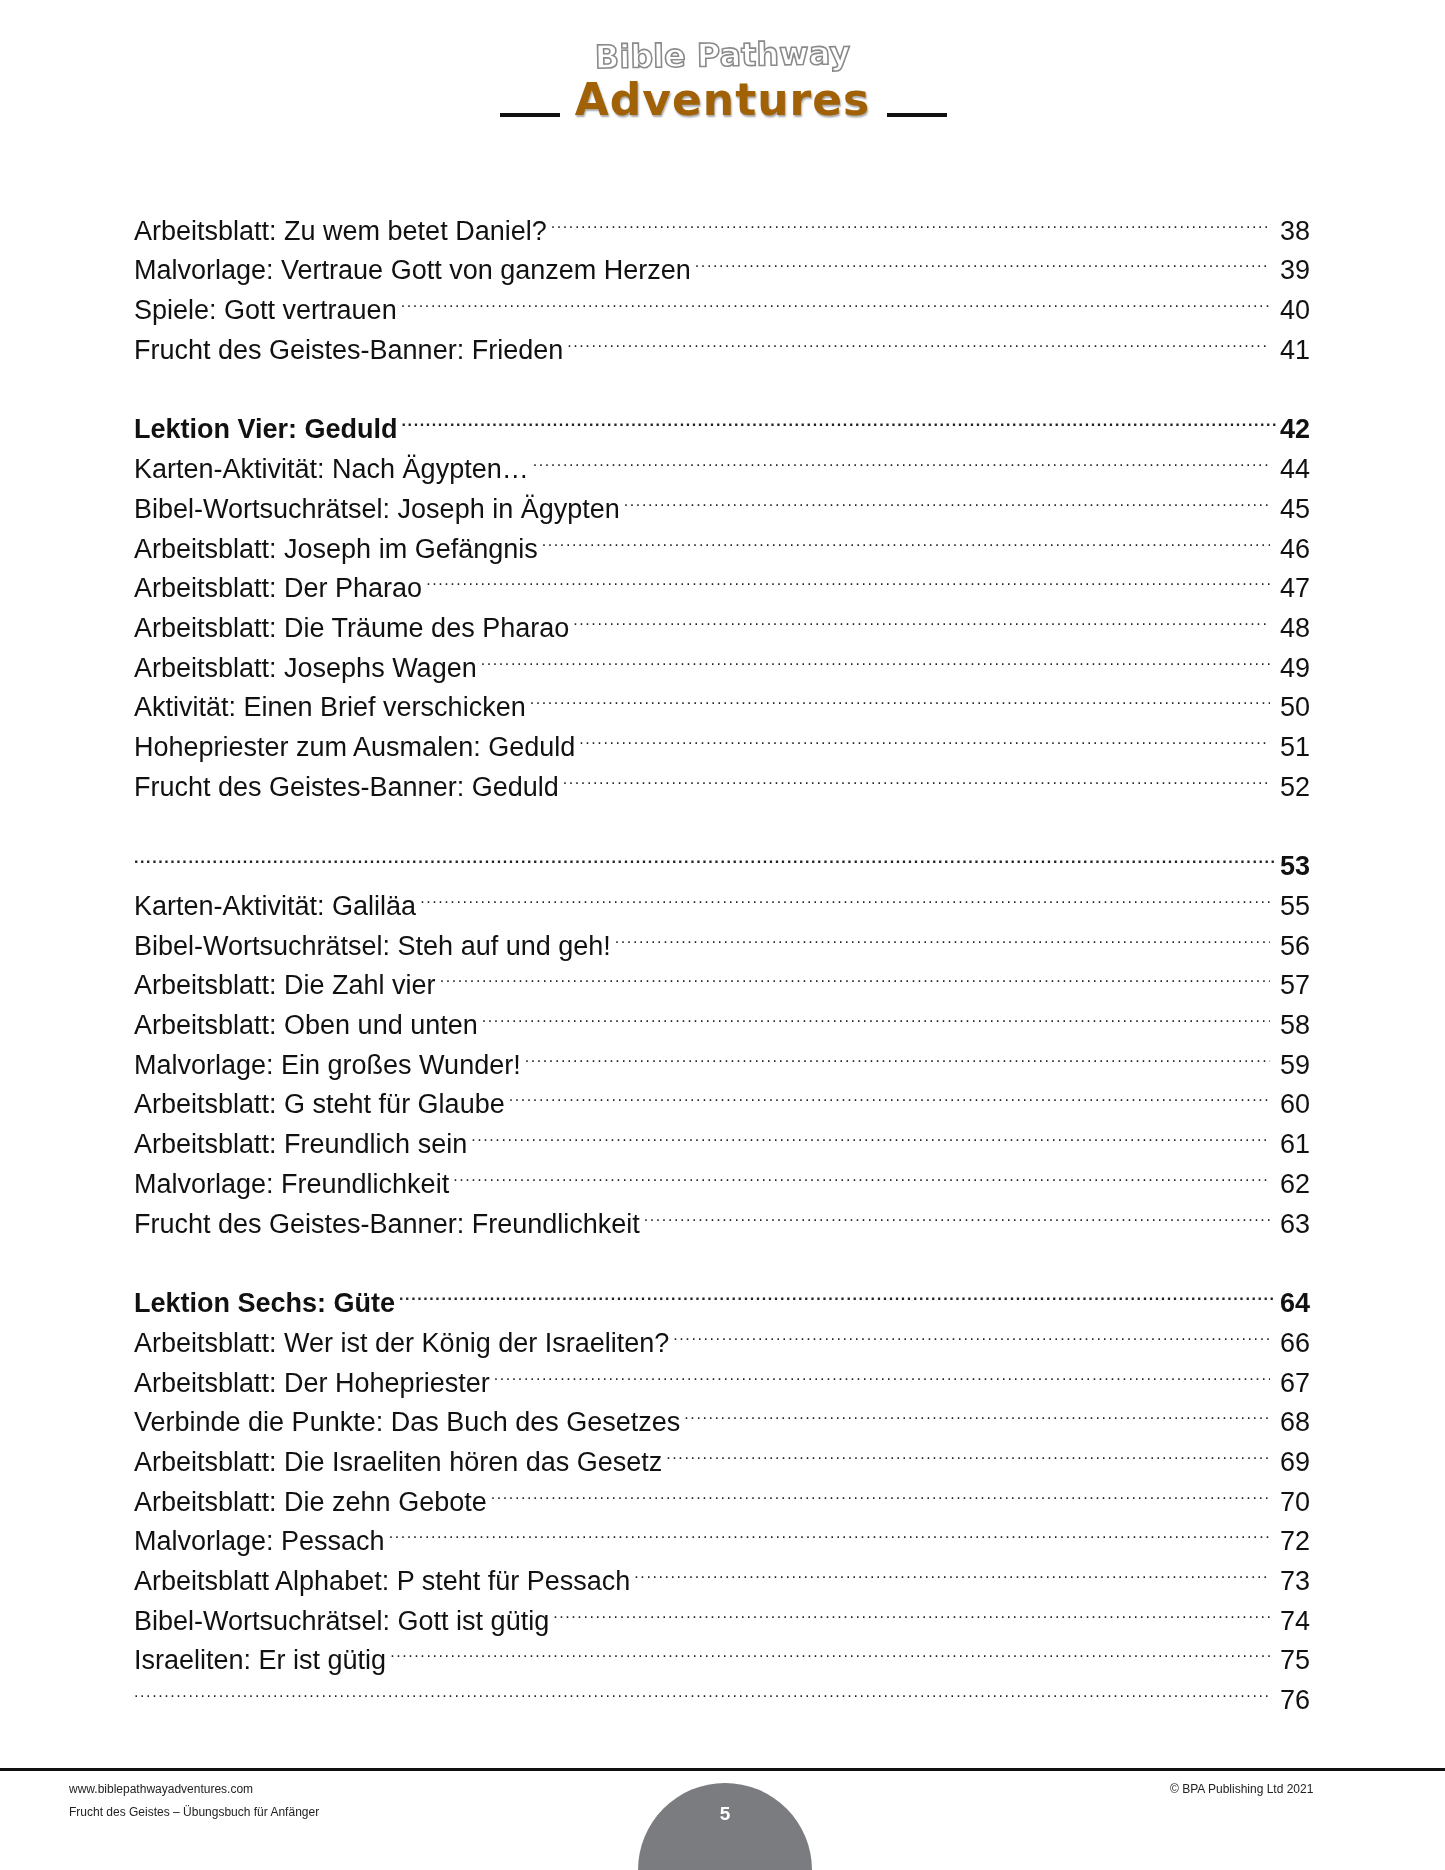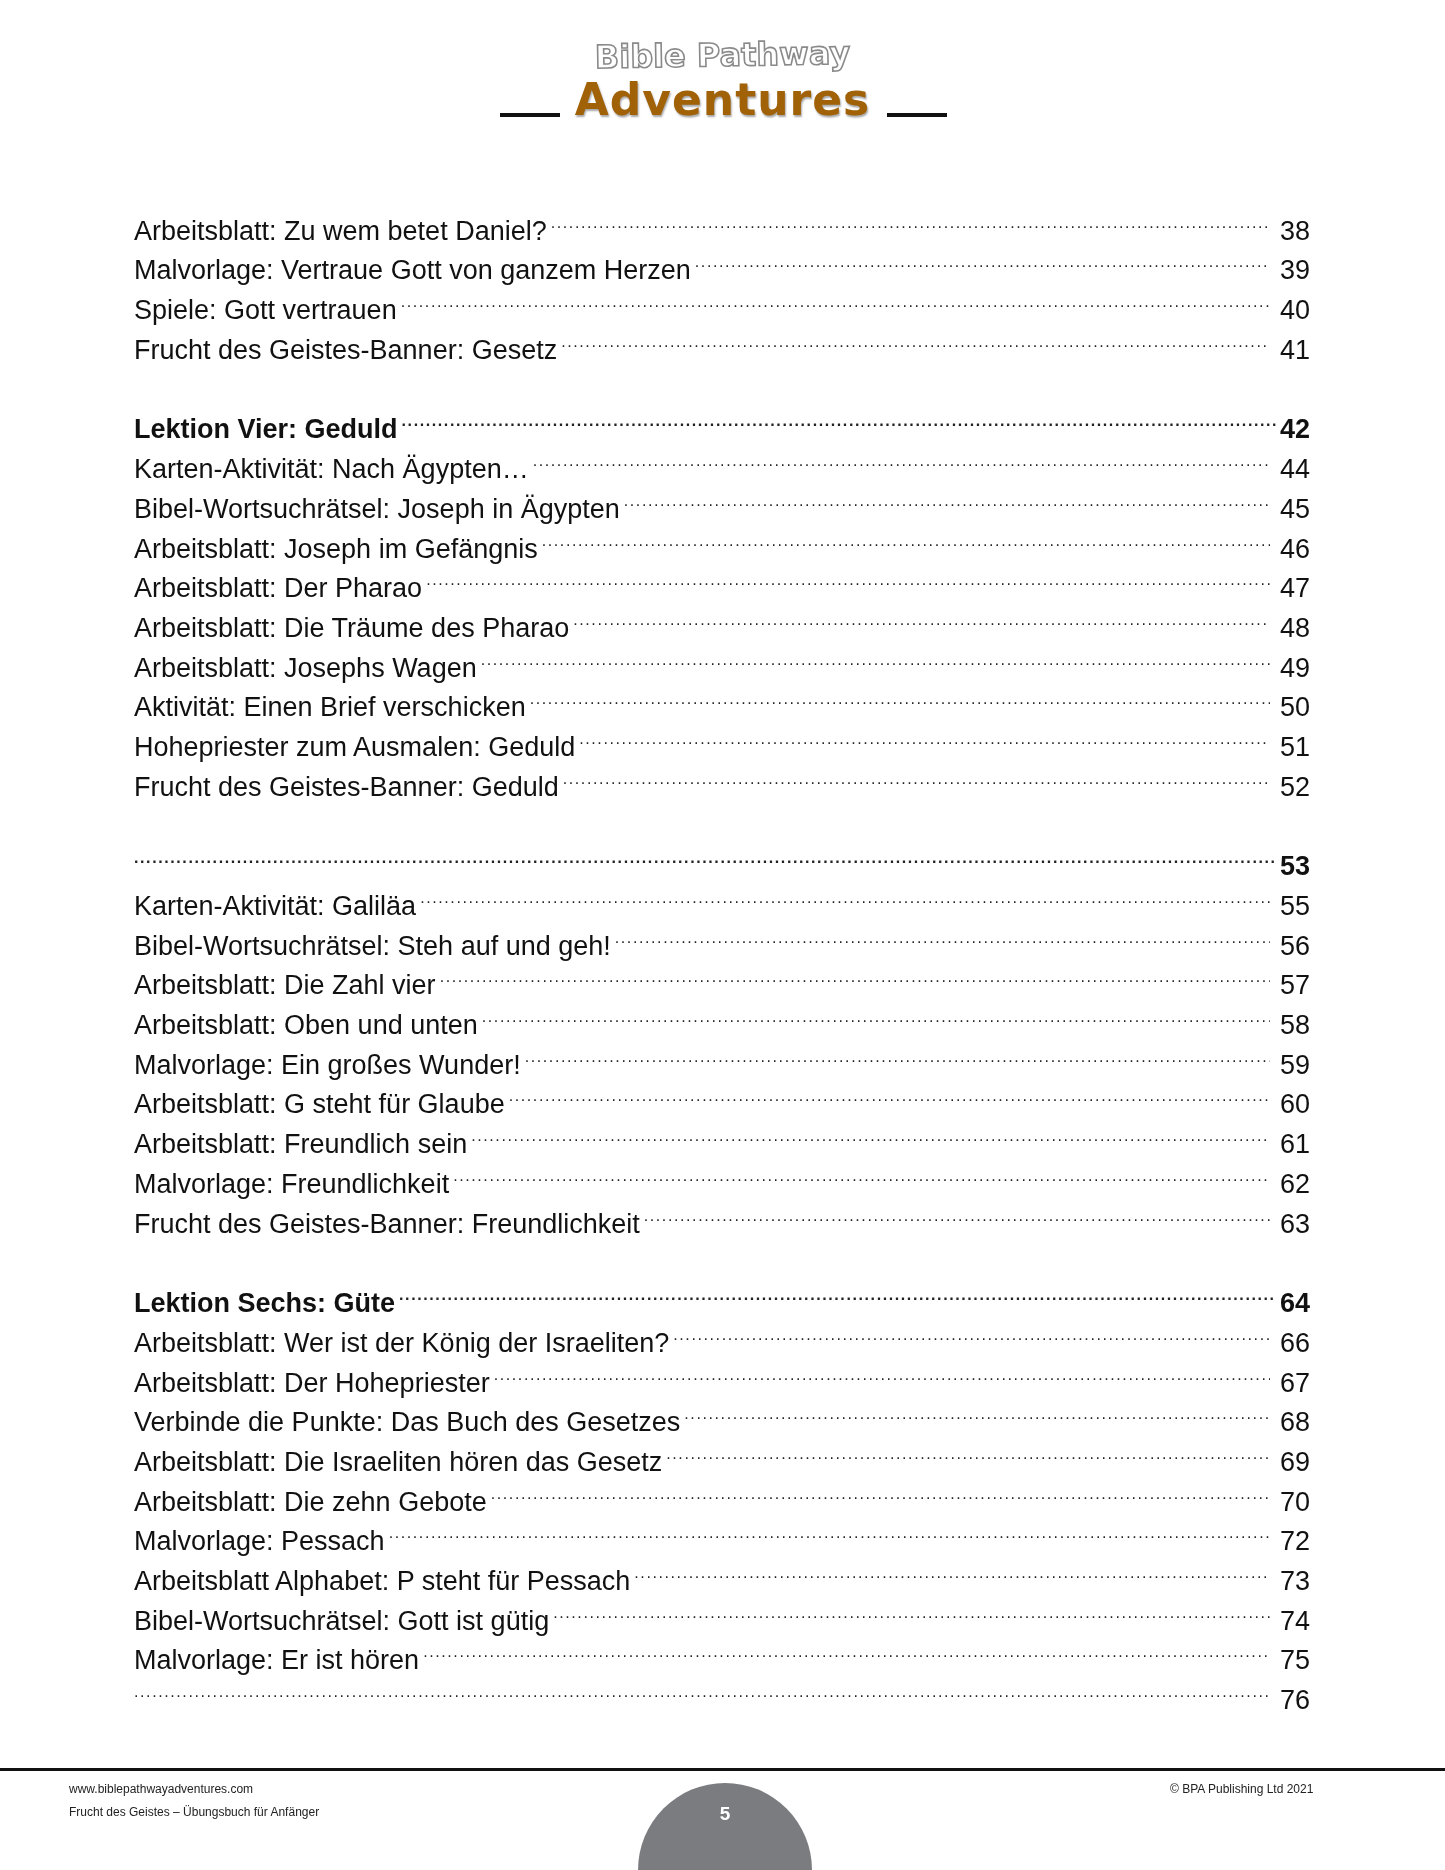--- a/index.html
+++ b/index.html
@@ -88,21 +88,21 @@
         <span class="label">Malvorlage: Vertraue Gott von ganzem Herzen</span>
         <span class="leader"></span>
         <span class="page">39</span>
       </div>
       <div class="row">
         <span class="label">Spiele: Gott vertrauen</span>
         <span class="leader"></span>
         <span class="page">40</span>
       </div>
       <div class="row">
-        <span class="label">Frucht des Geistes-Banner: Gesetz</span>
+        <span class="label">Frucht des Geistes-Banner: Frieden</span>
         <span class="leader"></span>
         <span class="page">41</span>
       </div>
     </div>
     <div class="section">
       <div class="row heading">
         <span class="label">Lektion Vier: Geduld</span>
         <span class="leader"></span>
         <span class="page">42</span>
       </div>
@@ -243,21 +243,21 @@
         <span class="label">Arbeitsblatt Alphabet: P steht für Pessach</span>
         <span class="leader"></span>
         <span class="page">73</span>
       </div>
       <div class="row">
         <span class="label">Bibel-Wortsuchrätsel: Gott ist gütig</span>
         <span class="leader"></span>
         <span class="page">74</span>
       </div>
       <div class="row">
-        <span class="label">Malvorlage: Er ist hören</span>
+        <span class="label">Israeliten: Er ist gütig</span>
         <span class="leader"></span>
         <span class="page">75</span>
       </div>
       <div class="row">
         <span class="leader"></span>
         <span class="page">76</span>
       </div>
     </div>
   </div>
 

